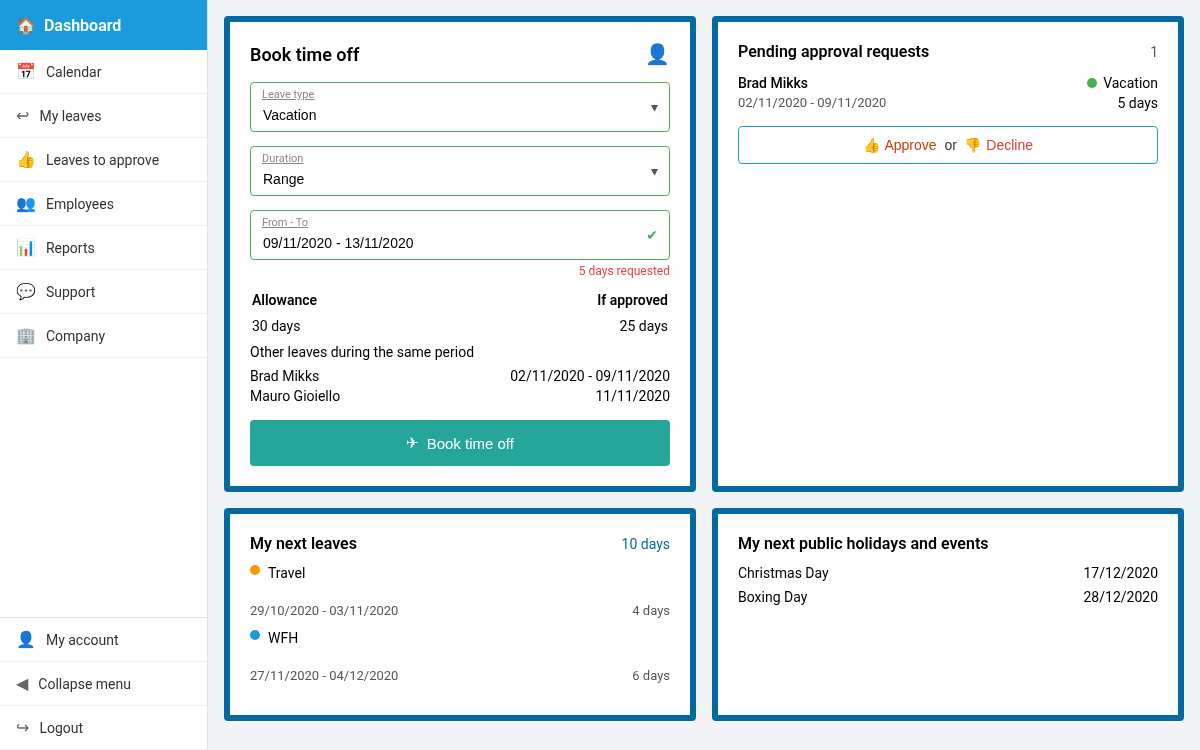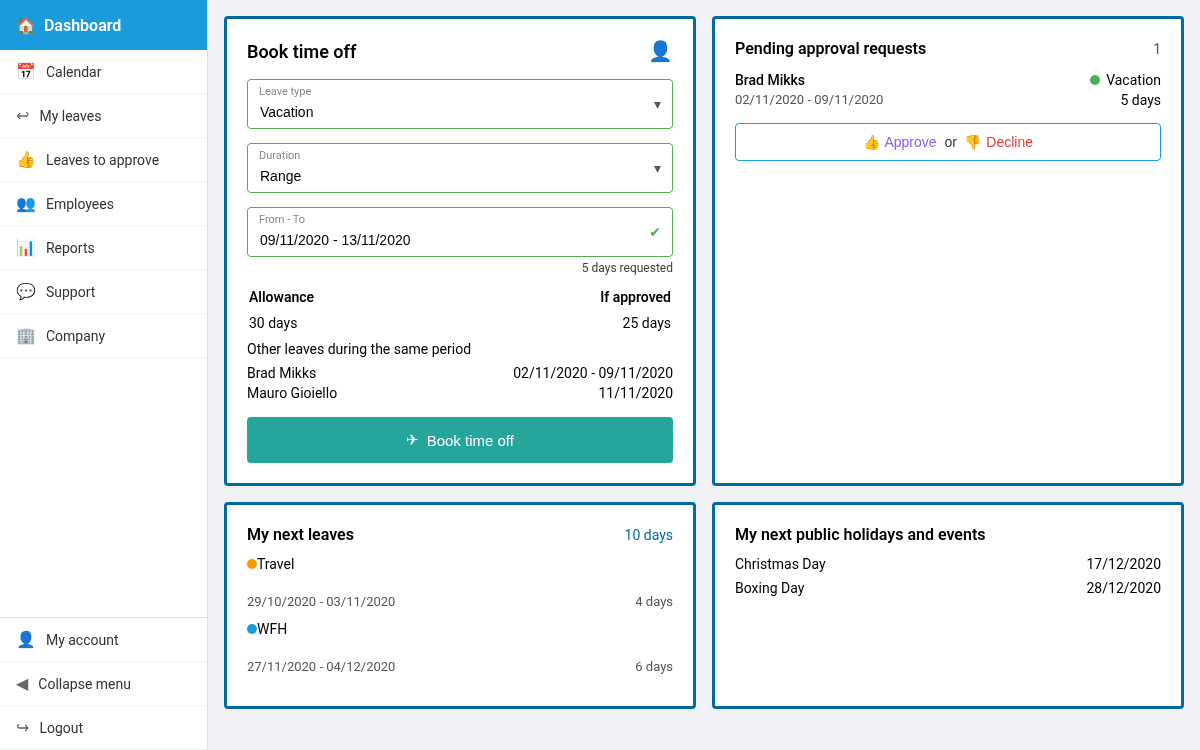--- a/index.html
+++ b/index.html
@@ -49,21 +49,21 @@
       display: grid;
       grid-template-columns: 1fr 1fr;
       grid-template-rows: auto auto auto;
       gap: 16px;
       align-content: start;
     }
 
     .card {
       background: #fff;
       border-radius: 4px;
-      border: 3px solid #0369a1;
+      border: 6px solid #0369a1;
       padding: 20px;
     }
 
     
     .book-card {
       grid-column: 1;
       grid-row: 1;
     }
     .card-title {
       font-size: 18px;
@@ -79,20 +79,21 @@
       position: relative;
       margin-bottom: 14px;
     }
     .form-field label {
       position: absolute;
       top: 6px;
       left: 12px;
       font-size: 11px;
       color: #888;
       z-index: 1;
+      text-decoration: underline;
     }
     .form-field select,
     .form-field input {
       width: 100%;
       border: 1px solid #4caf50;
       border-radius: 4px;
       padding: 24px 12px 8px 12px;
       font-size: 14px;
       appearance: none;
       background: #fff;
@@ -109,21 +110,21 @@
     .form-field .check-icon {
       position: absolute;
       right: 12px;
       top: 50%;
       transform: translateY(-50%);
       color: #4caf50;
     }
     .days-requested {
       text-align: right;
       font-size: 12px;
-      color: #404040;
+      color: #ef4444;
       margin-top: -10px;
       margin-bottom: 12px;
     }
 
     .comment-field {
       position: relative;
       margin-bottom: 14px;
     }
     .comment-field label {
       position: absolute;
@@ -211,38 +212,38 @@
       border-radius: 4px;
       padding: 10px;
       cursor: pointer;
       font-size: 14px;
       color: #333;
       display: flex;
       align-items: center;
       justify-content: center;
       gap: 4px;
     }
-    .approve-link { color: #8b5cf6; text-decoration: none; }
+    .approve-link { color: #c2410c; text-decoration: none; }
     .decline-link { color: #e53935; text-decoration: none; }
 
     
     .next-leaves-card {
       grid-column: 1;
       grid-row: 2;
     }
     .next-public-card {
       grid-column: 2;
       grid-row: 2;
     }
     .section-header { display: flex; justify-content: space-between; align-items: center; margin-bottom: 12px; }
     .section-title { font-size: 16px; font-weight: 600; }
     .section-count { font-size: 14px; color: #0369a1; }
 
     .leave-item { margin-bottom: 12px; }
-    .leave-item-name { display: flex; align-items: center; font-size: 14px; margin-bottom: 4px; }
+    .leave-item-name { display: flex; gap: 8px; font-size: 14px; margin-bottom: 4px; }
     .leave-item-dates { display: flex; justify-content: space-between; font-size: 13px; color: #555; margin-top: 22px; }
     .orange-dot { width: 10px; height: 10px; background: #ff9800; border-radius: 50%; display: inline-block; }
     .blue-dot { width: 10px; height: 10px; background: #1a9bdb; border-radius: 50%; display: inline-block; }
 
     .holiday-row { display: flex; justify-content: space-between; margin-bottom: 8px; font-size: 14px; }
   </style>
 </head>
 <body>
 
 <div id="sidebar">

